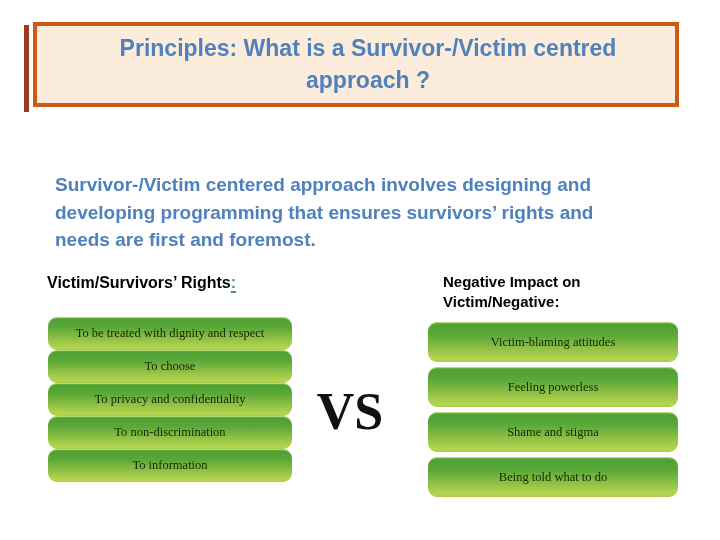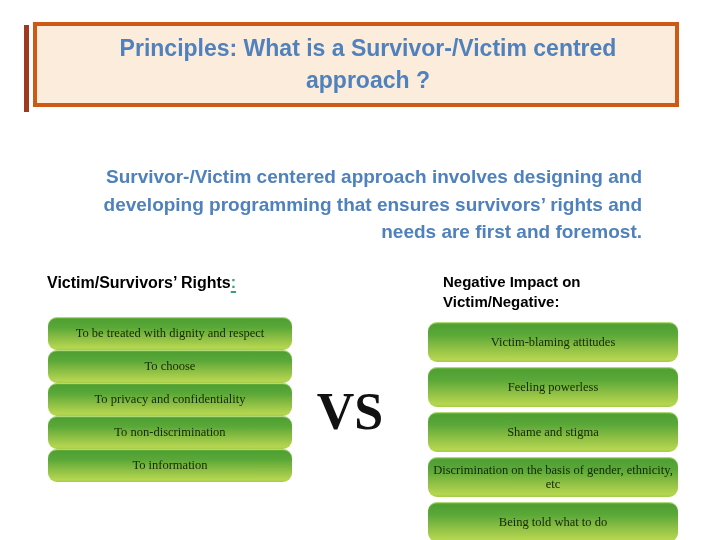--- a/index.html
+++ b/index.html
@@ -34,26 +34,25 @@
     text-align: center;
     font-size: 23px;
     font-weight: bold;
     line-height: 1.35;
     color: #4f81bd;
   }
   .body-text {
     position: absolute;
     left: 47px; top: 163px;
     width: 595px;
-    margin: 0;
+    margin: 8px;
     font-size: 19px;
     font-weight: bold;
     line-height: 1.45;
     color: #4f81bd;
-    text-align: right;
   }
   .left-heading {
     position: absolute;
     left: 47px; top: 274px;
     font-size: 16px;
     font-weight: bold;
     color: #000000;
   }
   .left-heading .main,
   .right-heading .line {
@@ -139,17 +138,16 @@
     <div class="gbox">To non-discrimination</div>
     <div class="gbox">To information</div>
   </div>
 
   <div class="vs">VS</div>
 
   <div class="list-col right-col">
     <div class="gbox">Victim-blaming attitudes</div>
     <div class="gbox">Feeling powerless</div>
     <div class="gbox">Shame and stigma</div>
-    <div class="gbox">Discrimination on the basis of gender, ethnicity, etc</div>
     <div class="gbox">Being told what to do</div>
   </div>
 
 </div>
 
 </body></html>

